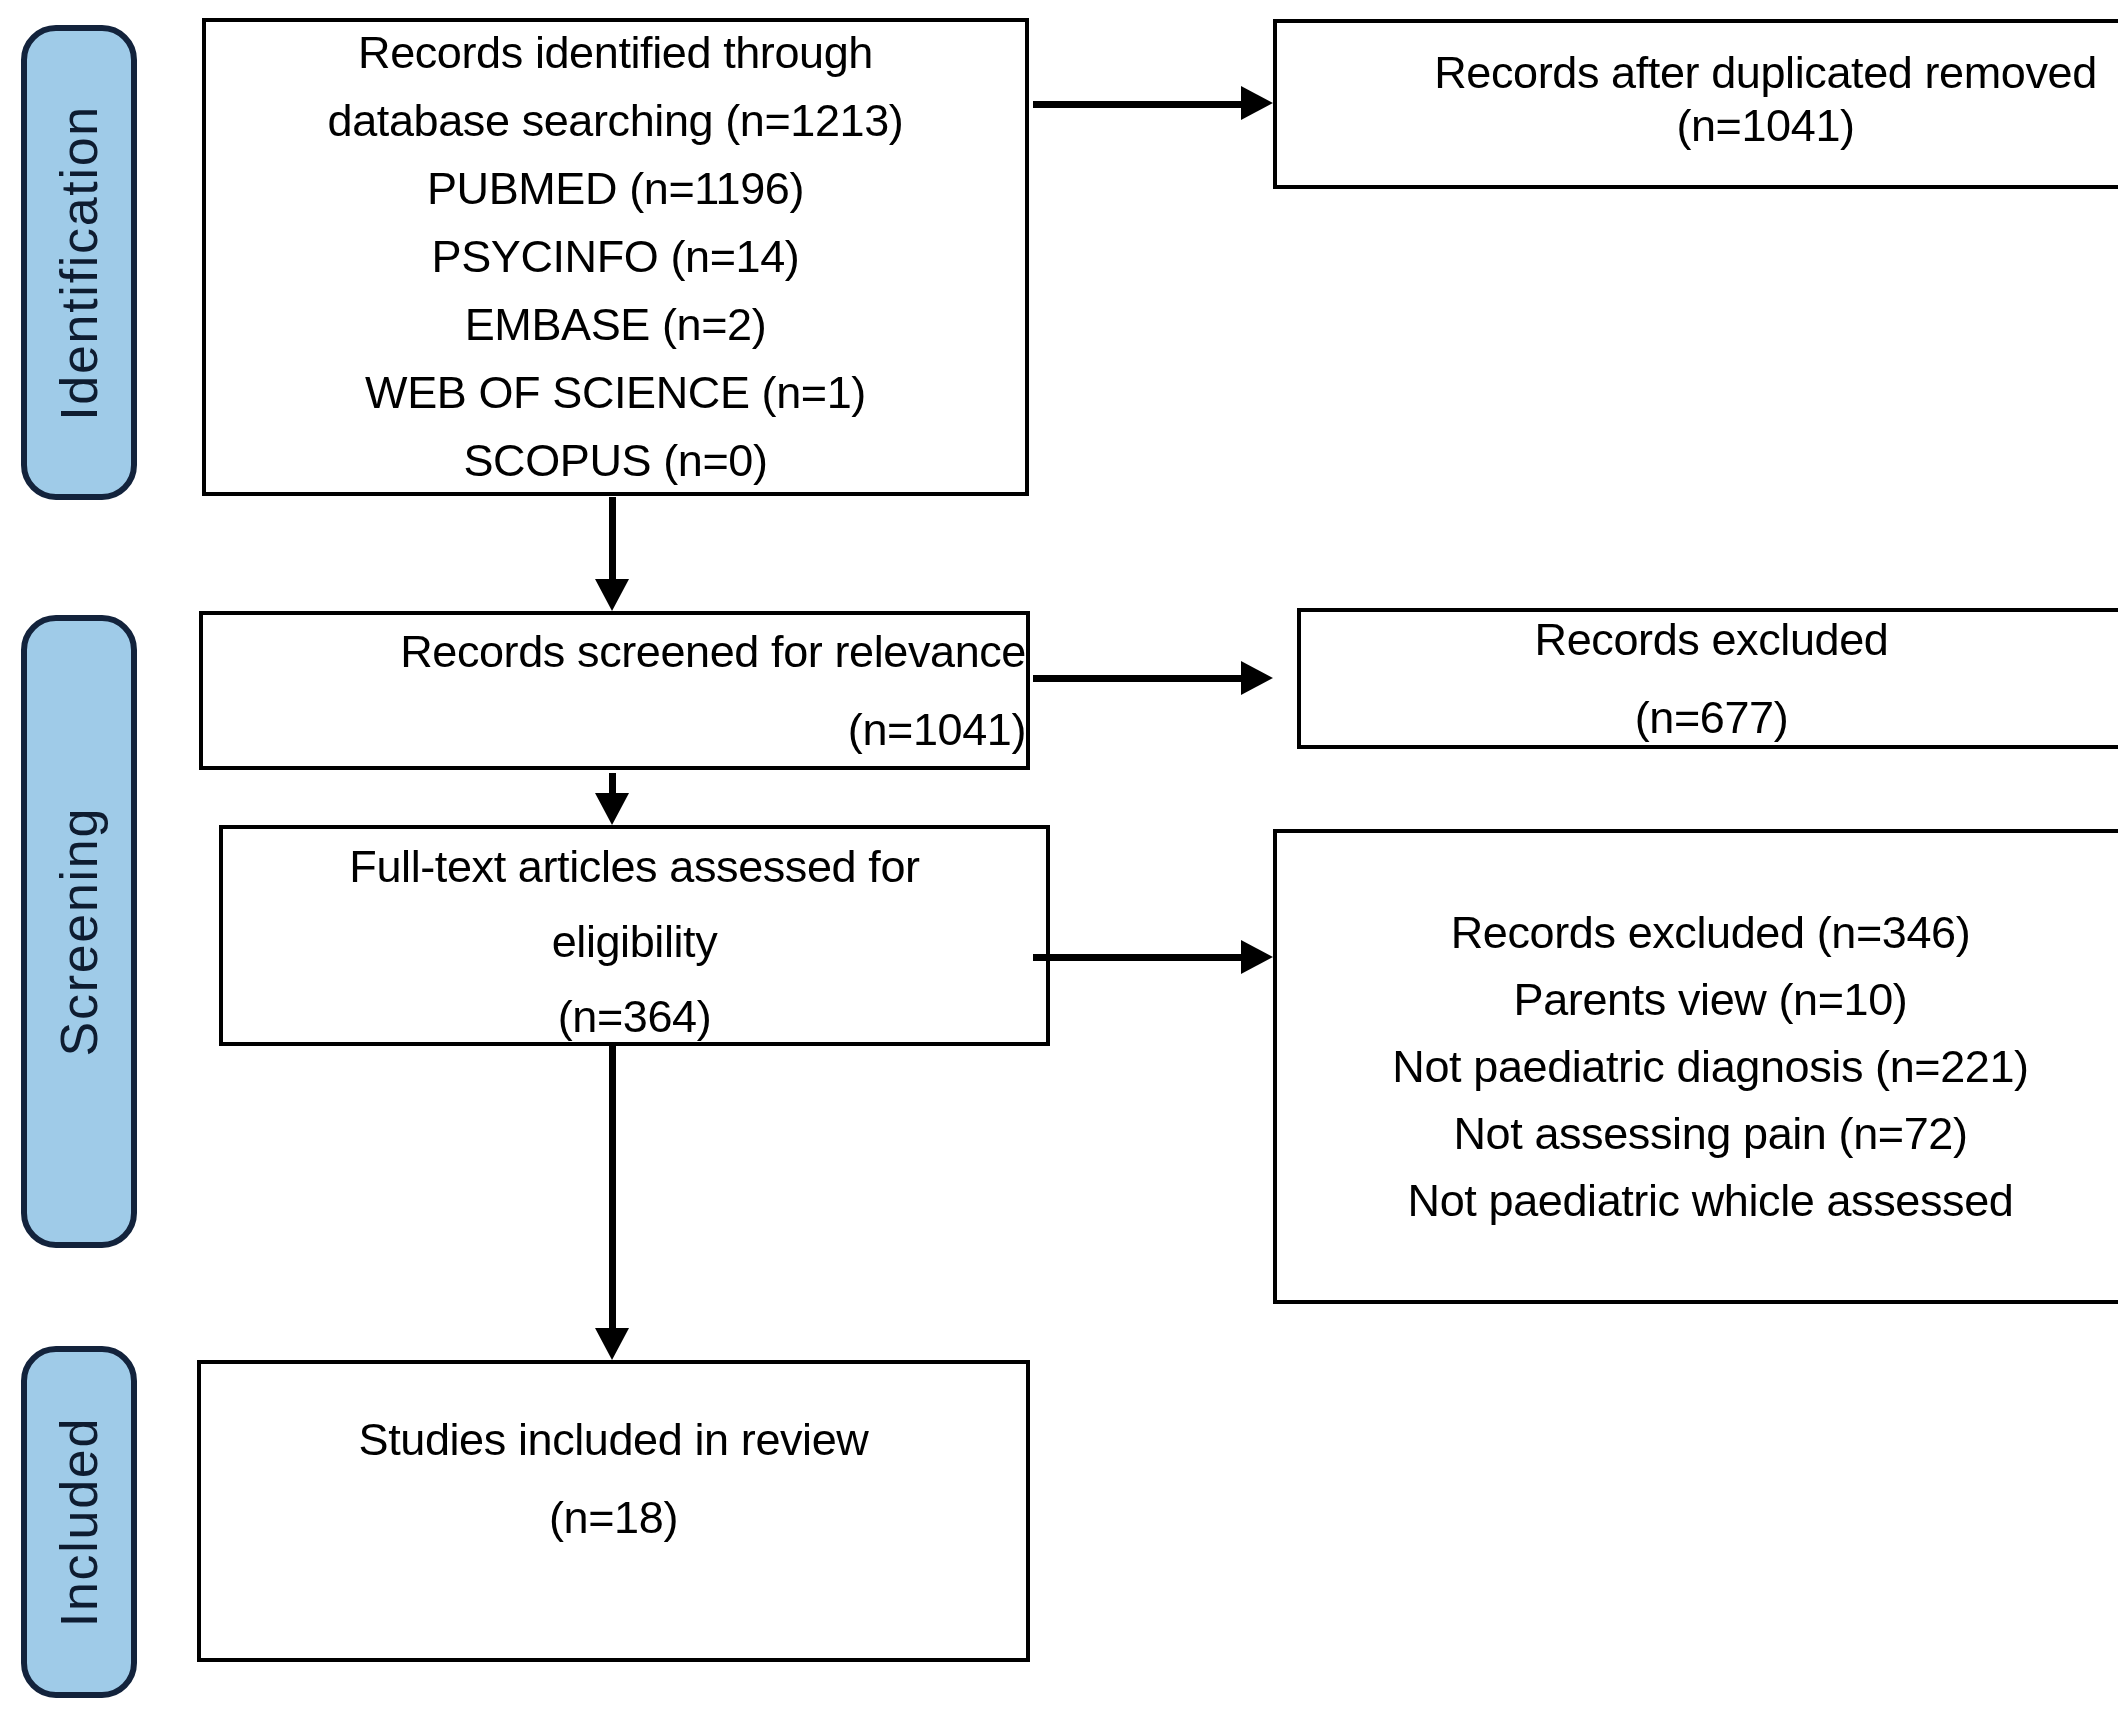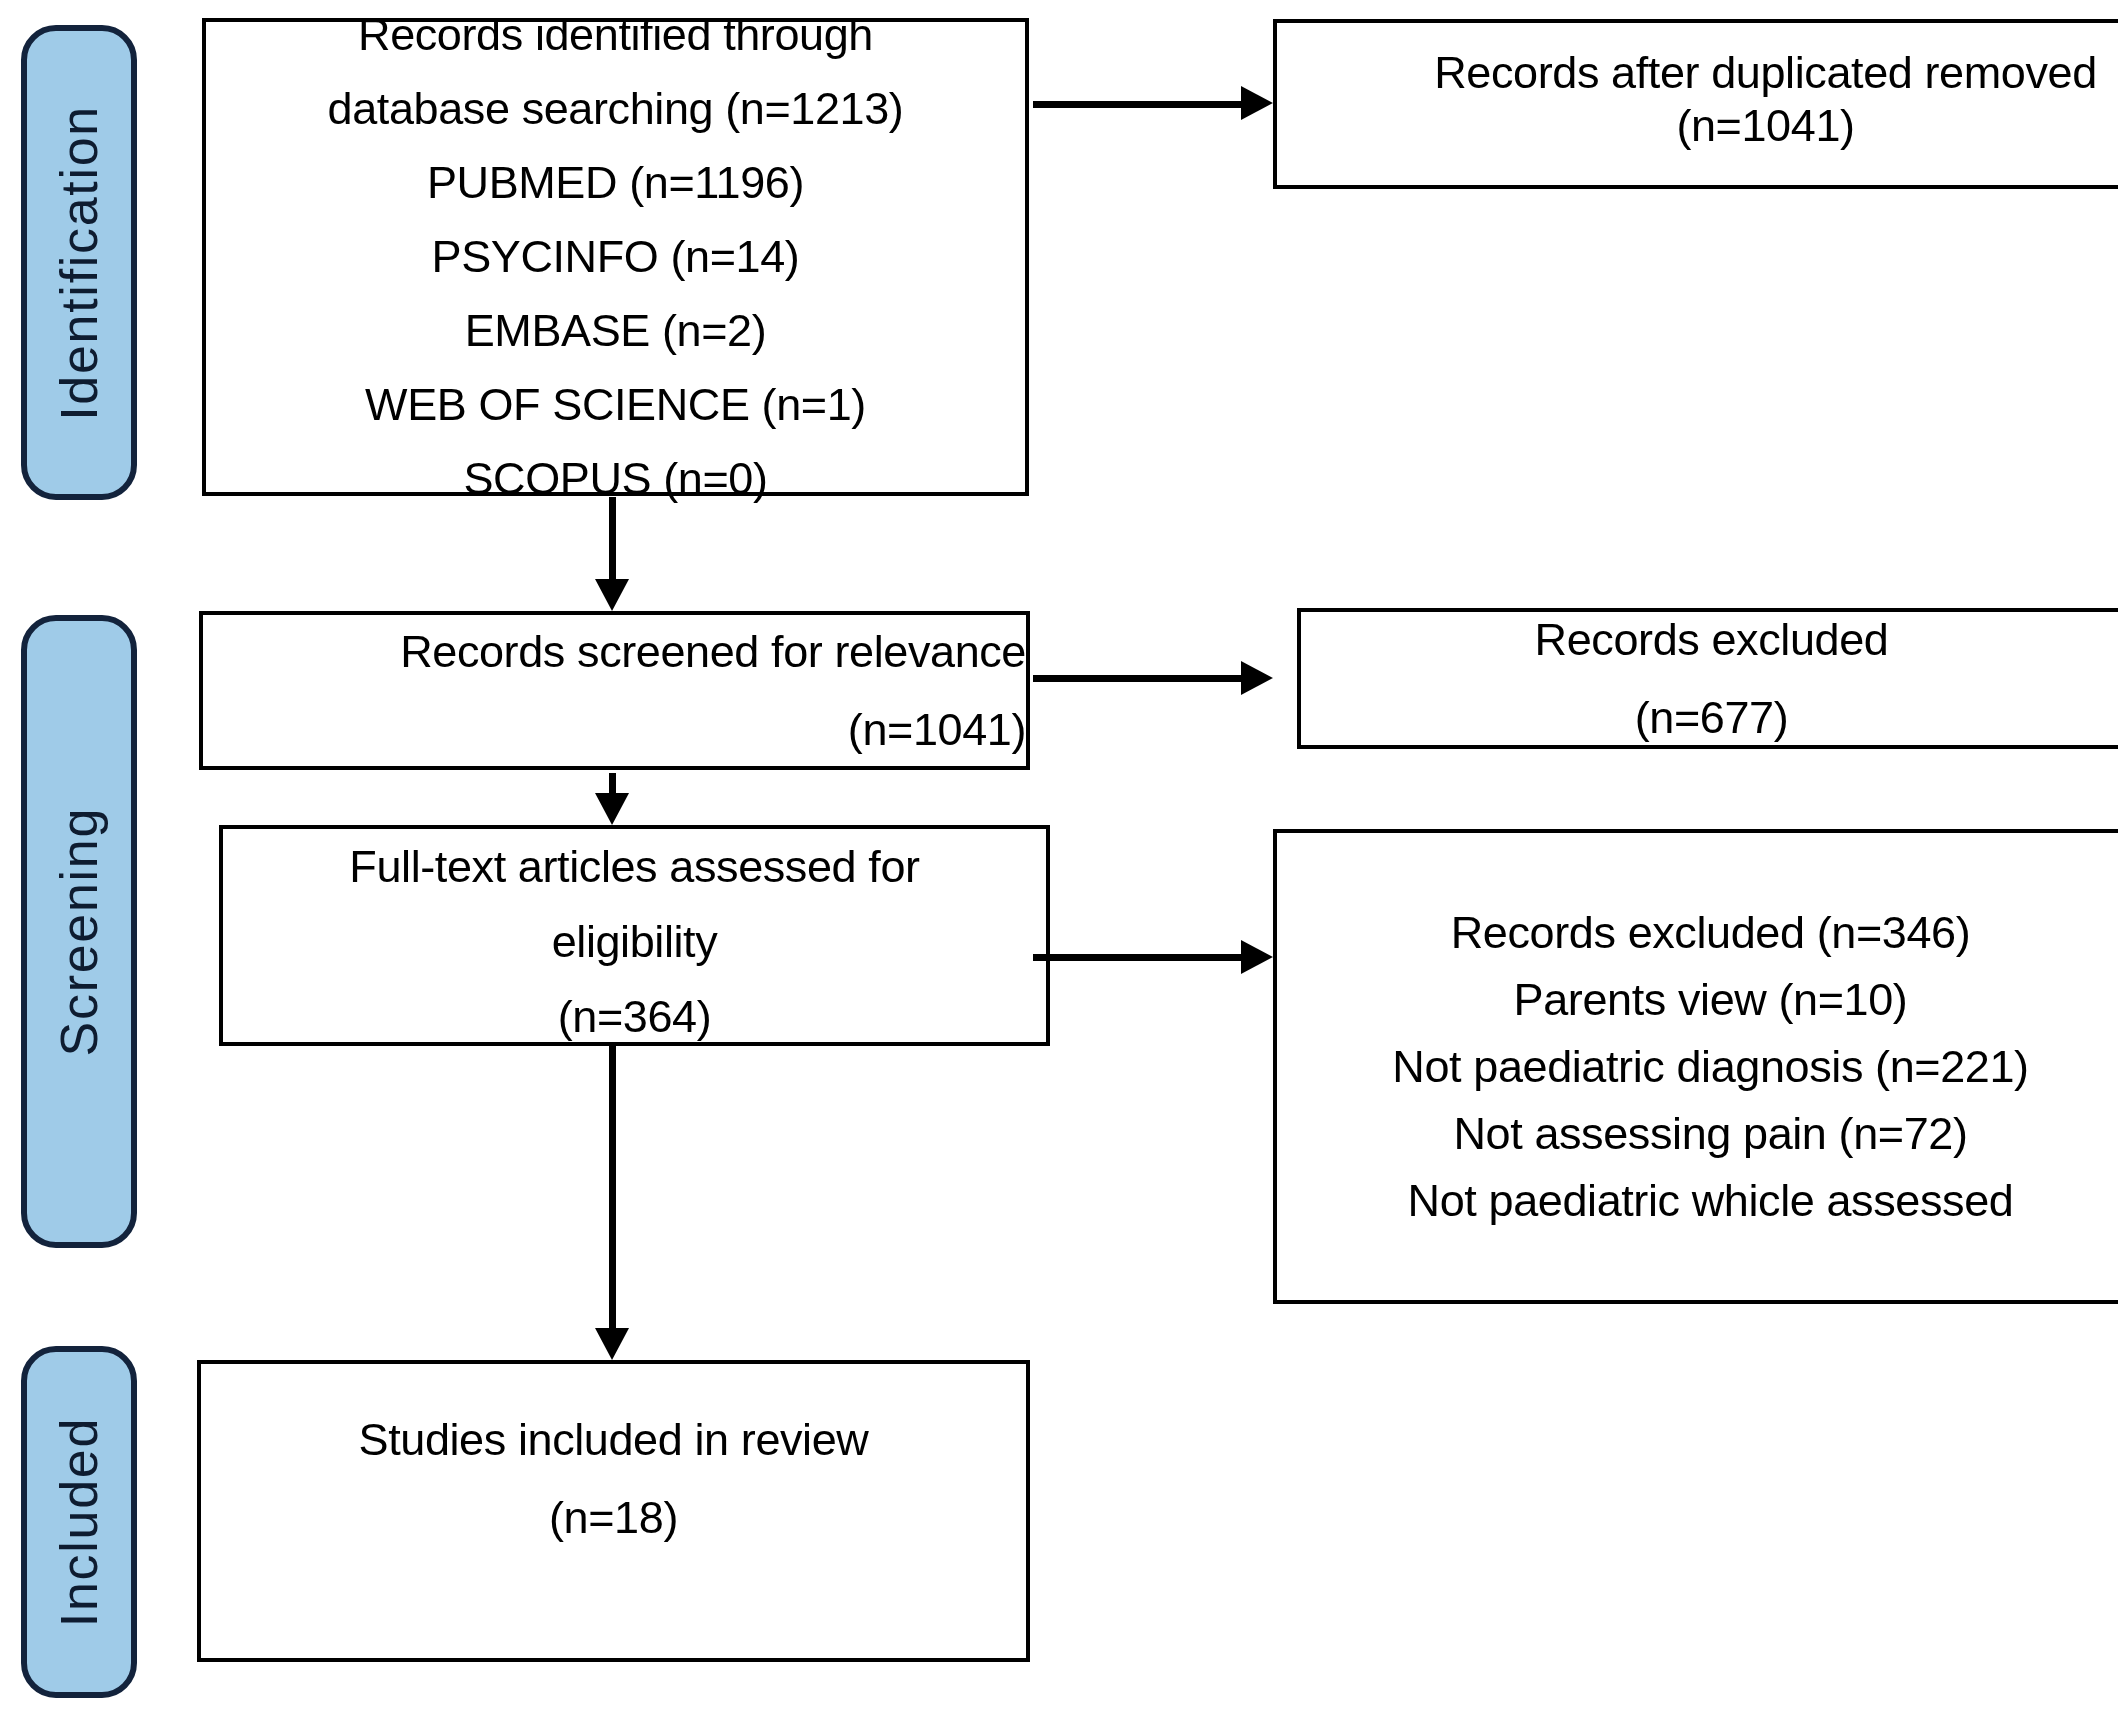--- a/index.html
+++ b/index.html
@@ -47,21 +47,21 @@
     background:var(--background);
     border:4.2px solid var(--box-border);
     box-sizing:border-box;
     display:flex;flex-direction:column;
     align-items:center;
     text-align:center;
     font-size:45px;
     letter-spacing:-0.4px;
   }
   .box .line{width:100%;}
-  #box-identified{left:202px;top:18.3px;width:827px;height:478px;justify-content:center;line-height:68px;gap:6px;}
+  #box-identified{left:202px;top:18.3px;width:827px;height:478px;justify-content:center;line-height:68px;}
   #box-after-duplicates{left:1273px;top:19px;width:985px;height:170px;justify-content:flex-start;padding-top:23px;line-height:53px;}
   #box-screened{left:199px;top:611px;width:831px;height:159px;justify-content:center;line-height:78px;text-align:right;}
   #box-excluded-screening{left:1273px;top:608px;width:829px;height:141px;justify-content:center;line-height:78px;margin-left:24px;}
   #box-fulltext{left:199px;top:825px;width:831px;height:221px;line-height:75px;margin-left:20px;}
   #box-excluded-fulltext{left:1273px;top:829px;width:875px;height:475px;justify-content:center;line-height:67px;}
   #box-included-studies{left:197px;top:1360px;width:833px;height:302px;justify-content:flex-start;padding-top:37px;line-height:78px;}
 
   
   .arrow-line{position:absolute;background:var(--arrow);}
   .head-right{

